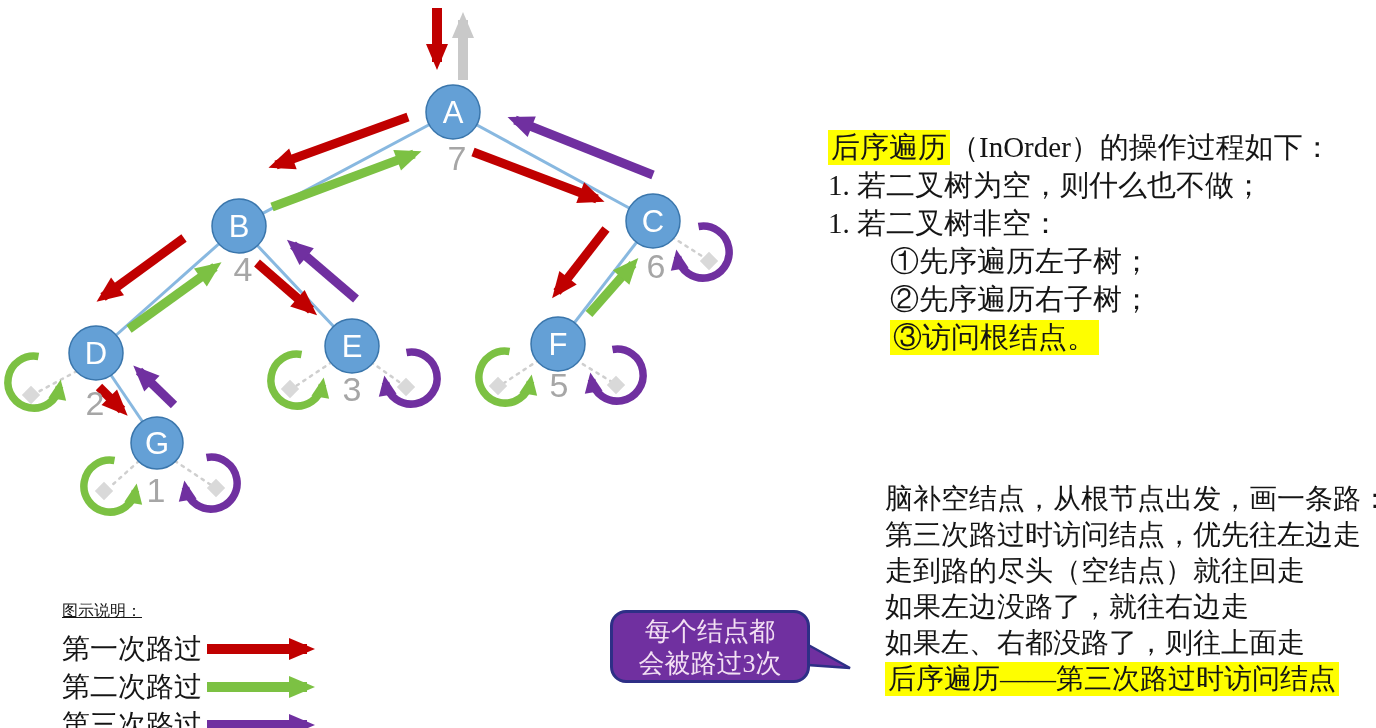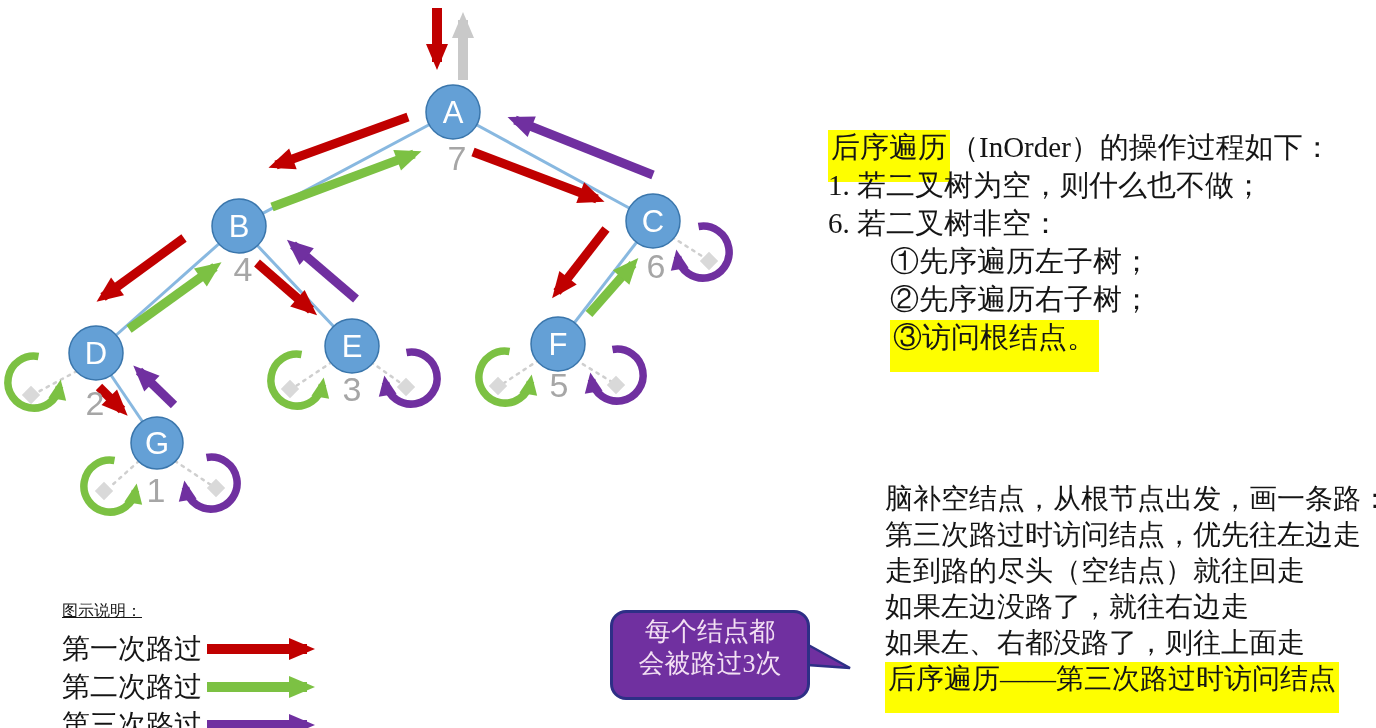--- a/index.html
+++ b/index.html
@@ -3,31 +3,31 @@
 <meta charset="utf-8">
 <style>
   html,body{margin:0;padding:0;background:#ffffff;}
   .stage{position:relative;width:1376px;height:728px;background:#ffffff;overflow:hidden;
          font-family:"Liberation Serif","DejaVu Serif",serif;color:#151515;}
   .abs{position:absolute;}
   
   .proc{left:828px;top:128px;}
   .proc-line{font-size:29px;line-height:38px;white-space:nowrap;}
   .proc-sub{padding-left:62px;}
-  .hl{background:#fefe00;padding:1px 3px 19px 3px;}
+  .hl{background:#fefe00;padding:1px 3px 2px 3px;}
   
   .rules{left:885px;top:481px;}
   .rules-line{font-size:28px;line-height:36px;white-space:nowrap;}
   
   .legend{left:62px;top:592px;}
   .legend-title{font-size:16px;line-height:38px;text-decoration:underline;}
   .legend-row{display:flex;align-items:center;height:38px;}
   .legend-label{font-size:28px;width:142px;}
   
-  .bubble{left:610px;top:610px;width:200px;height:90px;box-sizing:border-box;
+  .bubble{left:610px;top:610px;width:200px;height:73px;box-sizing:border-box;
           background:#7030a0;border:3px solid #2e2f86;border-radius:16px;
           color:#f3e0f3;font-size:26px;line-height:32px;text-align:center;
           padding-top:3px;z-index:2;}
   .bubble-tail{left:778px;top:626px;z-index:1;}
   svg text{font-family:"Liberation Sans","DejaVu Sans",sans-serif;}
 </style>
 </head>
 <body>
 
 <div class="stage">
@@ -143,21 +143,21 @@
       <text x="95" y="415">2</text>
       <text x="352" y="401">3</text>
       <text x="559" y="397">5</text>
       <text x="156" y="502">1</text>
     </g>
   </svg>
 
   <div class="abs proc">
     <div class="proc-line"><span class="hl">后序遍历</span><span>（InOrder）的操作过程如下：</span></div>
     <div class="proc-line">1.  若二叉树为空，则什么也不做；</div>
-    <div class="proc-line">6.  若二叉树非空：</div>
+    <div class="proc-line">1.  若二叉树非空：</div>
     <div class="proc-line proc-sub">①先序遍历左子树；</div>
     <div class="proc-line proc-sub">②先序遍历右子树；</div>
     <div class="proc-line proc-sub"><span class="hl">③访问根结点。</span></div>
   </div>
 
   <div class="abs rules">
     <div class="rules-line">脑补空结点，从根节点出发，画一条路：</div>
     <div class="rules-line">第三次路过时访问结点，优先往左边走</div>
     <div class="rules-line">走到路的尽头（空结点）就往回走</div>
     <div class="rules-line">如果左边没路了，就往右边走</div>

